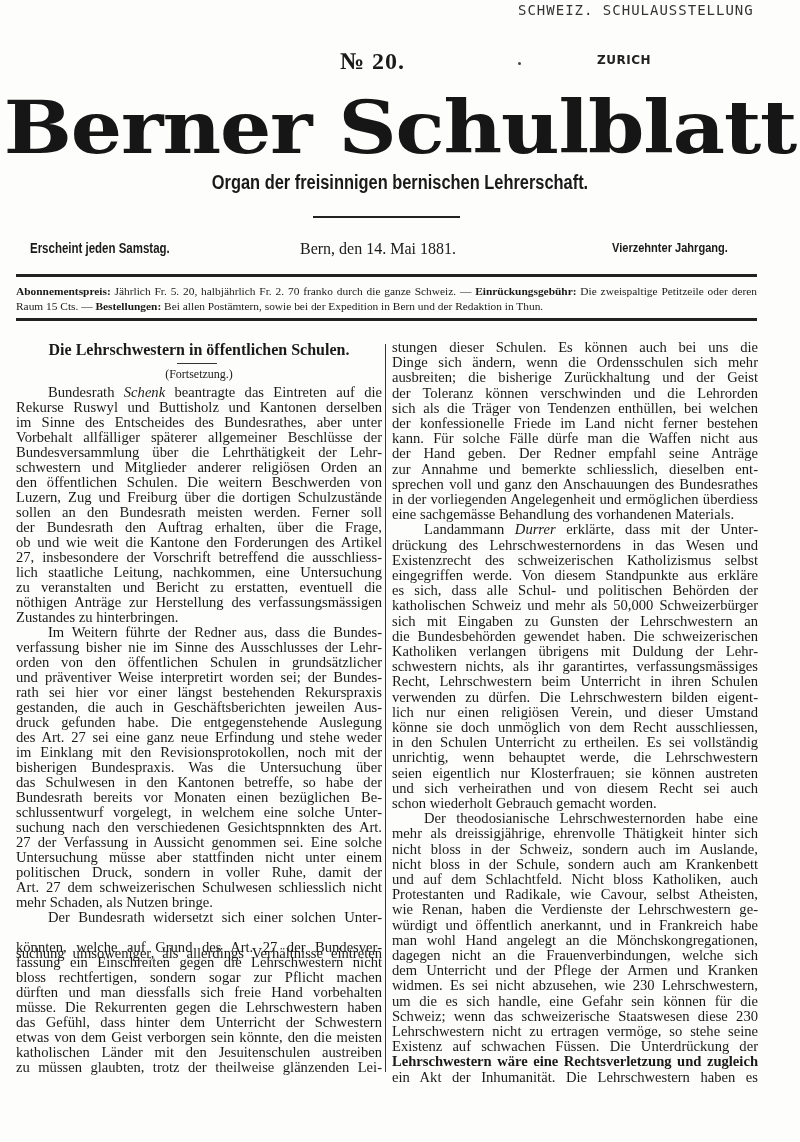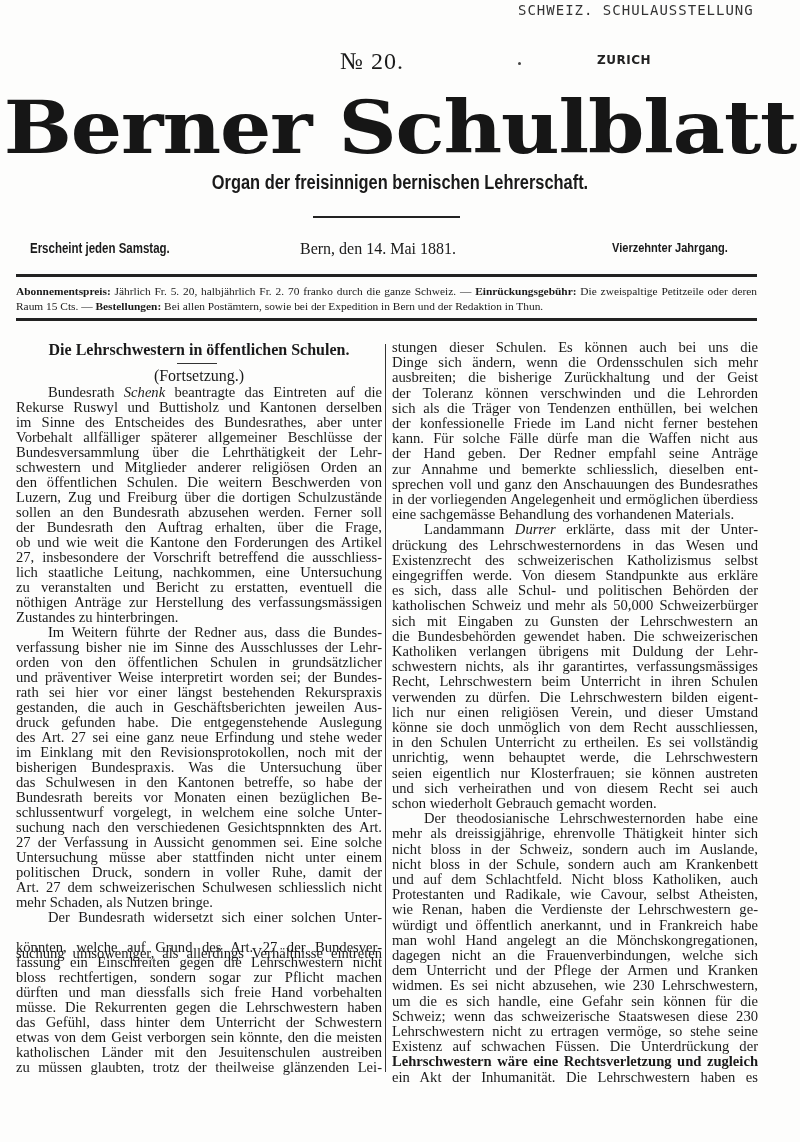--- a/index.html
+++ b/index.html
@@ -1,39 +1,39 @@
 <!DOCTYPE html>
 <html><head>
 <meta charset="utf-8">
 <style>
   html, body { margin:0; padding:0; }
   body { width:800px; height:1142px; background:#fdfdfc; position:relative; overflow:hidden;
          font-family:"Liberation Serif","DejaVu Serif",serif; color:#1a1a1a; }
   .abs { position:absolute; }
   .stamp { left:518px; top:2px; font-family:"DejaVu Sans Mono","Liberation Mono",monospace; font-size:14px; letter-spacing:1px; color:#333; transform:scaleY(0.95); }
-  .issue { left:340px; top:48px; font-size:24px; font-weight:normal; letter-spacing:1px; }
+  .issue { left:340px; top:48px; font-size:24px; font-weight:bold; letter-spacing:1px; }
   .zurich { left:597px; top:53px; font-family:"DejaVu Sans","Liberation Sans",sans-serif; font-size:12px; font-weight:bold; color:#222; letter-spacing:0.5px;text-align:center; }
   .dot { left:518px; top:62px; width:3px; height:3px; background:#444; border-radius:50%; }
   .masthead { left:0; width:800px; top:88px; text-align:center; font-family:"DejaVu Serif","Liberation Serif",serif; font-size:72px; font-weight:bold; letter-spacing:-1px; line-height:80px; color:#161616; transform:scaleX(1.12); transform-origin:center; }
   .subtitle { left:0; width:800px; top:171px; text-align:center; font-family:"Liberation Sans","DejaVu Sans",sans-serif; font-size:20px; font-weight:bold; transform:scaleX(0.82); transform-origin:center; }
   .rule-short { left:313px; top:216px; width:147px; height:2px; background:#222; }
   .meta-row { top:240px; font-size:15px; }
   .meta-left { left:30px; font-family:"Liberation Sans","DejaVu Sans",sans-serif; font-weight:bold; font-size:14px; transform:scaleX(0.82); transform-origin:left; }
   .meta-center { left:300px; font-size:16px; }
   .meta-right { left:612px; font-family:"Liberation Sans","DejaVu Sans",sans-serif; font-weight:bold; font-size:13px; transform:scaleX(0.85); transform-origin:left; }
   .rule-top { left:16px; top:274px; width:741px; height:3px; background:#222; }
   .rule-bot { left:16px; top:318px; width:741px; height:3px; background:#222; }
   .notice { left:16px; width:741px; top:284px; font-size:11.4px; line-height:15px; text-align:justify; }
   .notice b { font-weight:bold; }
   .line { position:absolute; white-space:nowrap; font-size:14.6px; line-height:15px; text-align:justify; text-align-last:justify; }
   .line.last { text-align-last:left; }
   .col-divider { left:385px; top:344px; width:1px; height:728px; background:#333; }
   .art-title { left:16px; width:366px; top:341px; text-align:center; font-size:16px; font-weight:bold; }
   .art-rule { left:177px; top:363px; width:40px; height:1px; background:#333; }
-  .fortsetzung { left:16px; width:366px; top:367px; text-align:center; font-size:16px; }
+  .fortsetzung { left:16px; width:366px; top:367px; text-align:center; font-size:12px; }
   i { font-style:italic; }
 </style>
 </head>
 <body>
 
 <div class="abs stamp">SCHWEIZ. SCHULAUSSTELLUNG</div>
 <div class="abs issue">№ 20.</div>
 <div class="abs dot"></div>
 <div class="abs zurich">ZURICH</div>
 
@@ -59,21 +59,21 @@
 
 <div id="left-col" class="abs" style="left:16px; top:0; width:366px;">
     <div class="line" style="top: 385px; left: 32px; width: 334px;">Bundesrath <i>Schenk</i> beantragte das Eintreten auf die</div>
     <div class="line" style="top: 400px; left: 0px; width: 366px;">Rekurse Ruswyl und Buttisholz und Kantonen derselben</div>
     <div class="line" style="top: 415px; left: 0px; width: 366px;">im Sinne des Entscheides des Bundesrathes, aber unter</div>
     <div class="line" style="top: 430px; left: 0px; width: 366px;">Vorbehalt allfälliger späterer allgemeiner Beschlüsse der</div>
     <div class="line" style="top: 445px; left: 0px; width: 366px;">Bundesversammlung über die Lehrthätigkeit der Lehr-</div>
     <div class="line" style="top: 460px; left: 0px; width: 366px;">schwestern und Mitglieder anderer religiösen Orden an</div>
     <div class="line" style="top: 475px; left: 0px; width: 366px;">den öffentlichen Schulen. Die weitern Beschwerden von</div>
     <div class="line" style="top: 490px; left: 0px; width: 366px;">Luzern, Zug und Freiburg über die dortigen Schulzustände</div>
-    <div class="line" style="top: 505px; left: 0px; width: 366px;">sollen an den Bundesrath abzusehen werden. Ferner soll</div>
+    <div class="line" style="top: 505px; left: 0px; width: 366px;">sollen an den Bundesrath meisten werden. Ferner soll</div>
     <div class="line" style="top: 520px; left: 0px; width: 366px;">der Bundesrath den Auftrag erhalten, über die Frage,</div>
     <div class="line" style="top: 535px; left: 0px; width: 366px;">ob und wie weit die Kantone den Forderungen des Artikel</div>
     <div class="line" style="top: 550px; left: 0px; width: 366px;">27, insbesondere der Vorschrift betreffend die ausschliess-</div>
     <div class="line" style="top: 565px; left: 0px; width: 366px;">lich staatliche Leitung, nachkommen, eine Untersuchung</div>
     <div class="line" style="top: 580px; left: 0px; width: 366px;">zu veranstalten und Bericht zu erstatten, eventuell die</div>
     <div class="line" style="top: 595px; left: 0px; width: 366px;">nöthigen Anträge zur Herstellung des verfassungsmässigen</div>
     <div class="line last" style="top: 610px; left: 0px; width: 366px;">Zustandes zu hinterbringen.</div>
     <div class="line" style="top: 625px; left: 32px; width: 334px;">Im Weitern führte der Redner aus, dass die Bundes-</div>
     <div class="line" style="top: 640px; left: 0px; width: 366px;">verfassung bisher nie im Sinne des Ausschlusses der Lehr-</div>
     <div class="line" style="top: 655px; left: 0px; width: 366px;">orden von den öffentlichen Schulen in grundsätzlicher</div>

